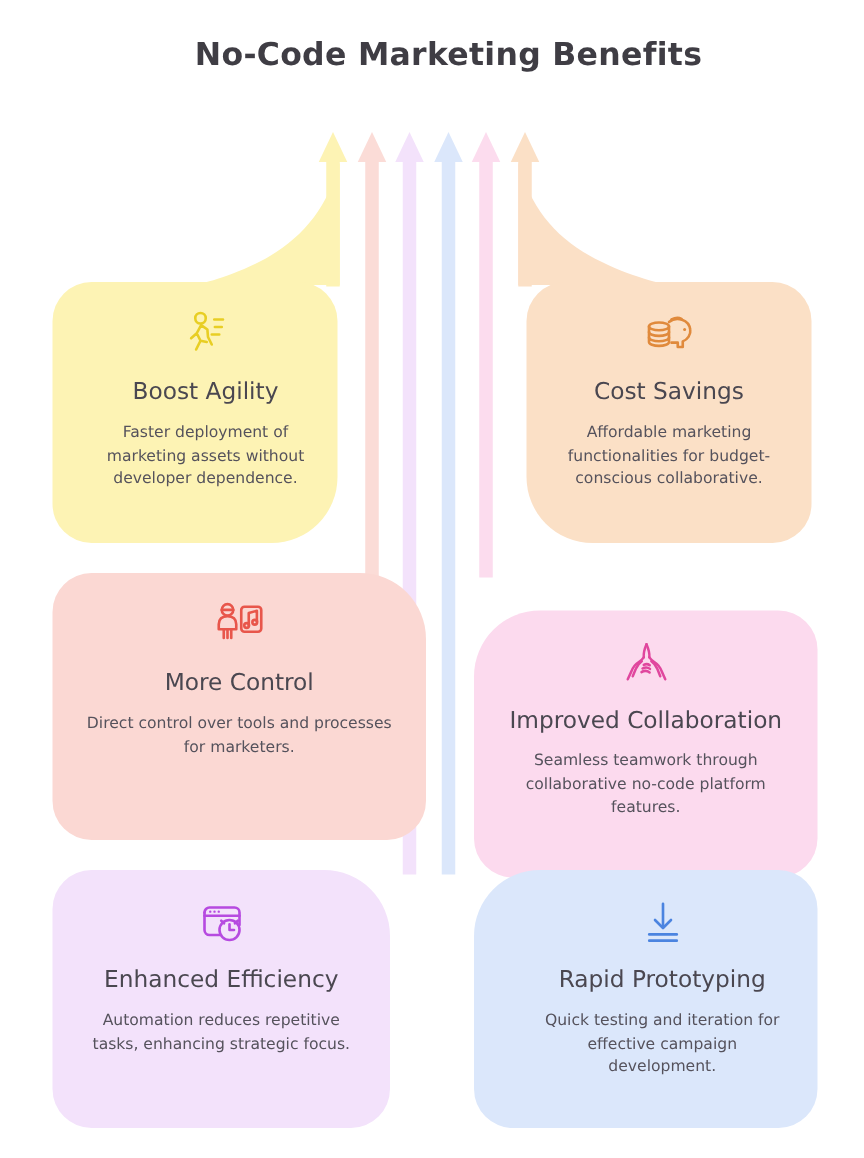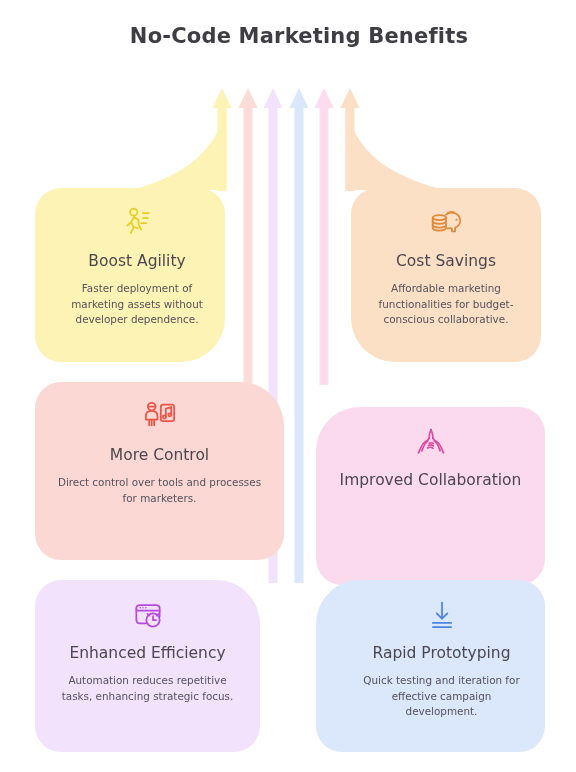--- a/index.html
+++ b/index.html
@@ -158,20 +158,21 @@
         <path d="M26.3 19.5 C27.3 21 28.5 22.2 30.5 23.4 C33.1 25 34.9 27.4 36.1 30.5 L39 37"></path>
         <path d="M20.2 22.6 C18 24.2 16.4 26.2 15.4 28.8 L13 34.6"></path>
         <path d="M27.9 22.6 C30.1 24.2 31.7 26.2 32.7 28.8 L35 34.6"></path>
         <path d="M21.8 25.5 C23.6 24.6 25.2 24.7 26.6 25.8"></path>
         <path d="M20.8 28.4 C22.9 27.2 25 27.3 26.8 28.7"></path>
         <path d="M20 31.3 C22.3 29.9 24.6 30.1 26.5 31.6"></path>
       </g>
         </svg>
     </div>
     <div class="card-title">Improved Collaboration</div>
+    <div class="card-desc">Seamless teamwork through collaborative no-code platform features.</div>
   </div>
 
   <div class="card wide" id="card-5" style="background: rgb(243, 226, 251);">
     <div class="card-icon">
       <svg viewBox="0 0 48 48" width="40" height="40" fill="none" stroke-linecap="round" stroke-linejoin="round" stroke-width="2.1" style="color: rgb(182, 74, 224);">
         <path d="M10 16 C10 13.8 11.8 12 14 12 H34 C36.2 12 38 13.8 38 16 V26" class="ic" stroke="#b64ae0"></path>
         <path d="M10 16 V30 C10 32.2 11.8 34 14 34 H22" class="ic" stroke="#b64ae0"></path>
         <path d="M10 18.6 H38" class="ic" stroke="#b64ae0"></path>
         <circle cx="14.6" cy="15.3" r="0.95" fill="#b64ae0" stroke="none" class="ic-f"></circle>
         <circle cx="18" cy="15.3" r="0.95" fill="#b64ae0" stroke="none" class="ic-f"></circle>

